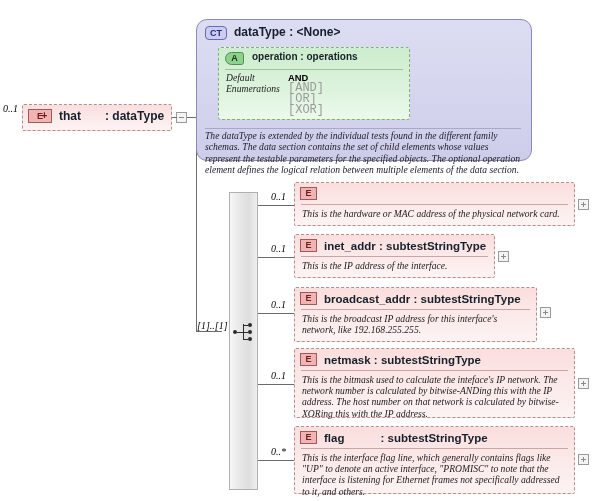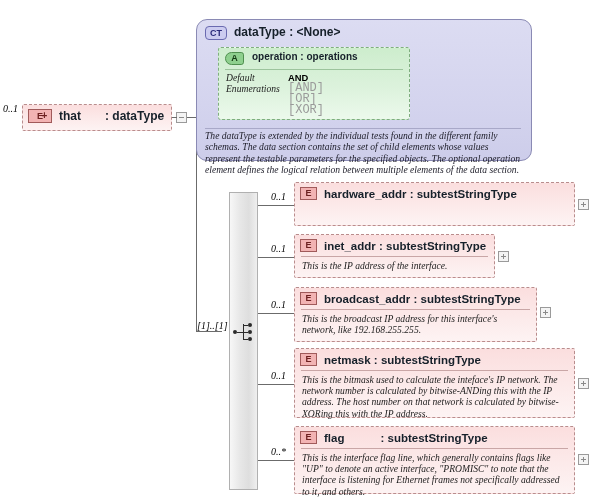--- a/index.html
+++ b/index.html
@@ -341,22 +341,22 @@
   <div class="line-h" style="left:258px; top:205px; width:38px;"></div>
   <div class="line-h" style="left:258px; top:257px; width:38px;"></div>
   <div class="line-h" style="left:258px; top:313px; width:38px;"></div>
   <div class="line-h" style="left:258px; top:384px; width:38px;"></div>
   <div class="line-h" style="left:258px; top:460px; width:38px;"></div>
 
   <div class="card-label" style="left:271px; top:191px;">0..1</div>
   <div class="elem" style="left:294px; top:182px; width:281px; height:44px;">
     <div class="hdr">
       <span class="badge-e">E</span>
-      <span class="title">hardware_addr : subtestStringType</span>
-    </div>
+    </div>
+    <div class="desc">This is the hardware or MAC address of the physical network card.</div>
   </div>
   <div class="toggle plus" style="left:578px; top:199px;"></div>
 
   <div class="card-label" style="left:271px; top:243px;">0..1</div>
   <div class="elem" style="left:294px; top:234px; width:201px; height:44px;">
     <div class="hdr">
       <span class="badge-e">E</span>
       <span class="title">inet_addr : subtestStringType</span>
     </div>
     <div class="desc">This is the IP address of the interface.</div>

